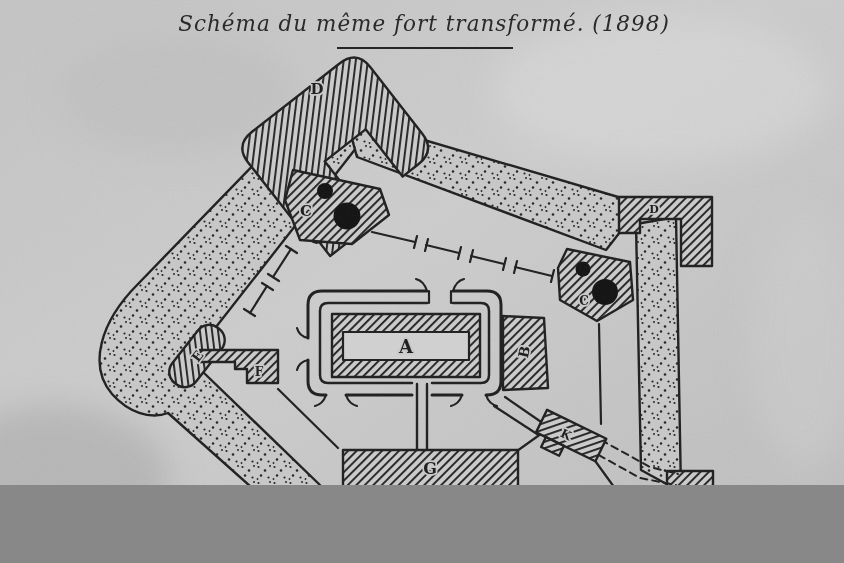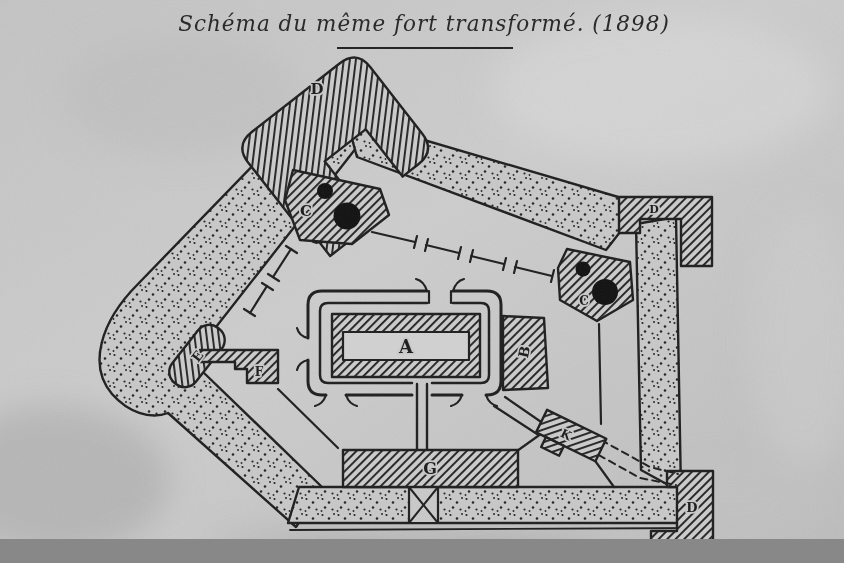--- a/index.html
+++ b/index.html
@@ -1,17 +1,17 @@
 <!DOCTYPE html>
 <html><head>
 <meta charset="utf-8">
 <style>
   html,body{margin:0;padding:0;background:#888;}
   .stage{
-    position:relative;width:844px;height:539px;overflow:hidden;
+    position:relative;width:844px;height:485px;overflow:hidden;
     font-family:"DejaVu Serif", serif;
   }
   .stage svg{display:block;}
   text{user-select:none;}
   .plan-label{
     font-family:"DejaVu Serif", serif;
     font-weight:bold;
     fill:#1a1a1a;
     paint-order:stroke;
     stroke:#c9c9c9;

